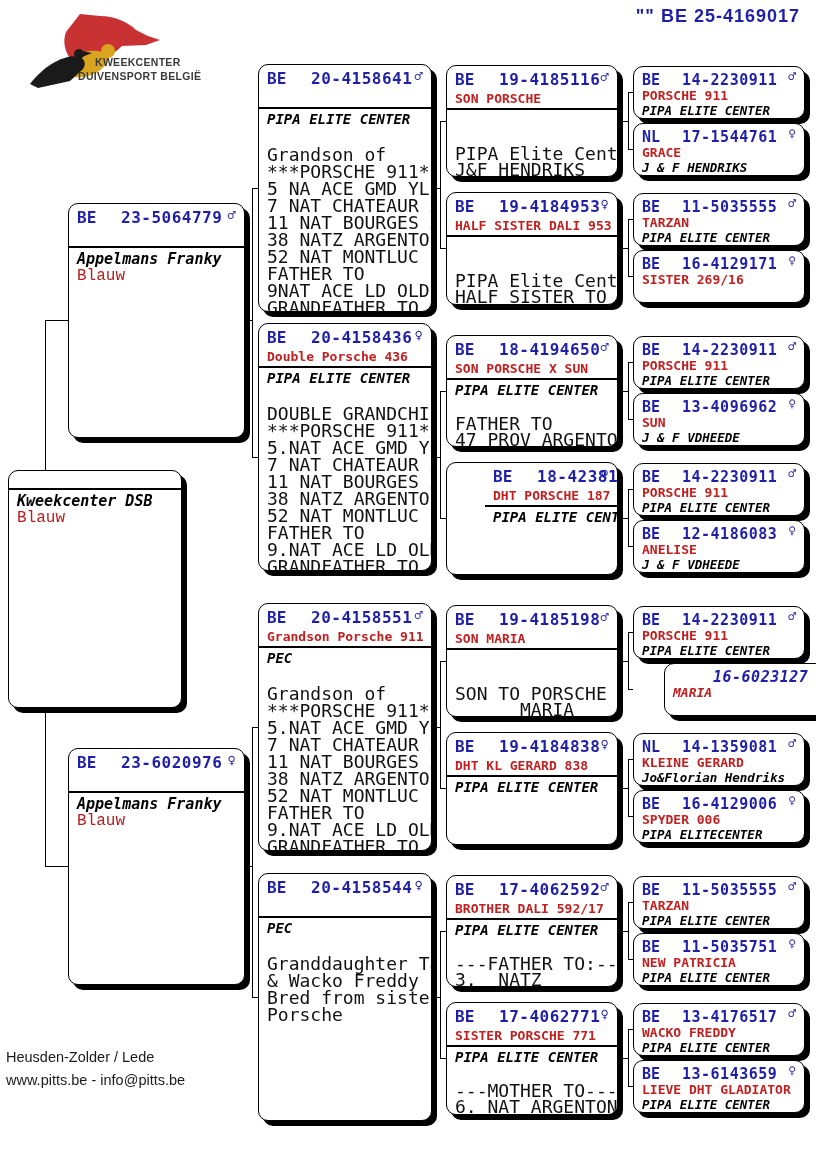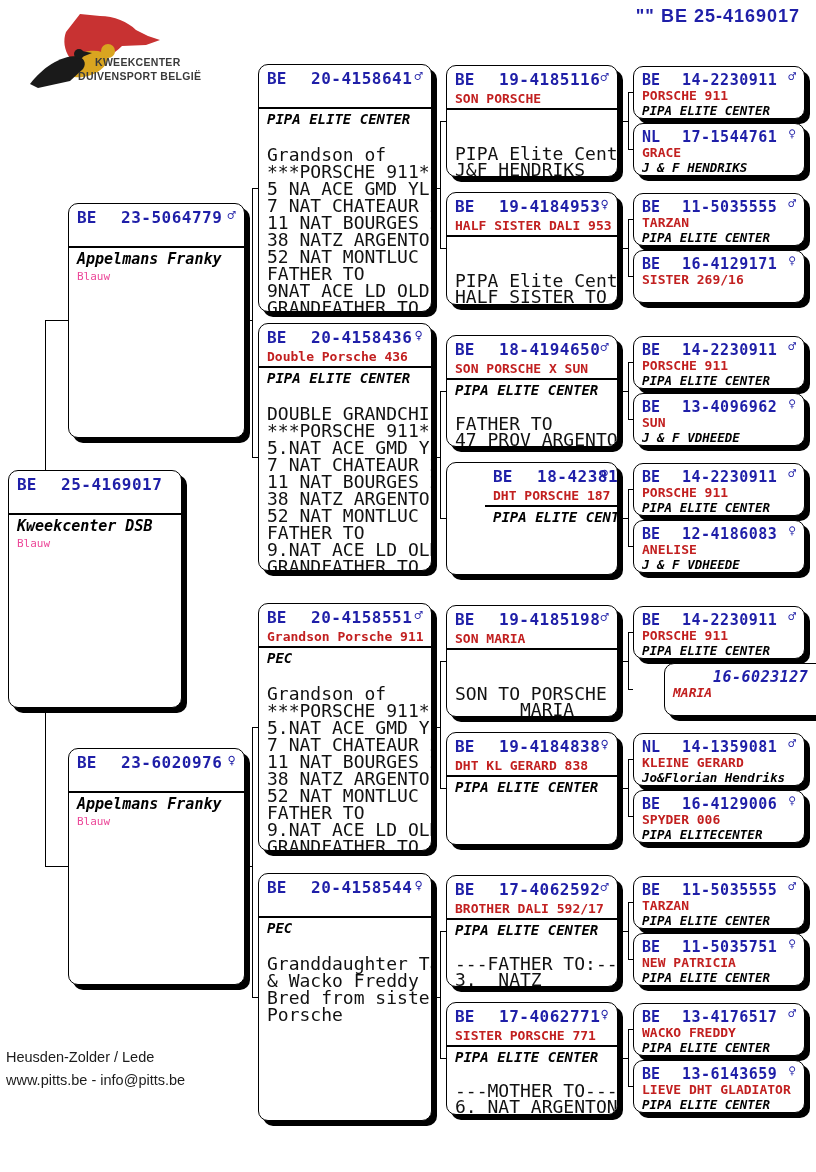--- a/index.html
+++ b/index.html
@@ -11,21 +11,21 @@
   .hdr{position:relative;padding:4px 8px 0 8px;height:21px;white-space:nowrap;}
   .country{display:inline-block;width:44px;color:#1f1fa8;font-weight:bold;font-size:16px;}
   .ring{color:#1f1fa8;font-weight:bold;font-size:16px;letter-spacing:.5px;}
   .sex{position:absolute;right:8px;top:3px;color:#1f1fa8;font-weight:bold;font-size:14px;}
   .redname{padding:0 8px;height:16px;line-height:16px;color:#c22020;font-weight:bold;
            font-size:13px;white-space:nowrap;}
   .sep{border-bottom:2px solid #000;margin-top:1px;}
   .breeder{padding:2px 8px 0 8px;height:18px;font-weight:bold;font-style:italic;
            font-size:14px;white-space:nowrap;color:#000;}
   .notes{padding:0 8px;font-size:18px;line-height:17px;white-space:pre;color:#111;}
-  .c1 .notes{color:#ec4899;font-size:11px;}
+  .c1 .notes{color:#b91c1c;font-size:16px;font-family:Liberation Mono, monospace;}
   .c1 .breeder{font-size:15px;}
   .c3 .notes{line-height:16px;}
   .c4 .hdr{padding-top:3px;height:18px;}
   .c4 .country{width:40px;font-size:15px;}
   .c4 .ring{font-size:15px;}
   .c4 .sex{top:2px;font-size:13px;}
   .c4 .redname{height:15px;line-height:15px;}
   .c4 .breeder{padding-top:0;height:15px;font-size:12.5px;}
   #title{position:absolute;top:6px;right:16px;font-family:"Liberation Sans",sans-serif;
          font-weight:bold;font-size:18px;letter-spacing:1px;color:#1f1fa8;}
@@ -52,24 +52,20 @@
   <span class="logo-text" style="left:78px;top:70px;font-size:10.5px">DUIVENSPORT BELGIË</span>
 
   <div id="title">""  BE  25-4169017</div>
 
   <div id="footer">
     <div class="f2">Heusden-Zolder / Lede</div>
     <div class="f3">www.pitts.be - info@pitts.be</div>
   </div>
 
 <div class="box c1" style="left: 8px; top: 470px; width: 174px; height: 238px;">
-    <div class="hdr">
-      <span class="country">BE</span><span class="ring">25-4169017</span>
-      <span class="sex"></span>
-    </div>
     <div class="redname"></div>
     <div class="sep"></div>
     <div class="breeder">Kweekcenter DSB</div>
     <div class="notes">Blauw</div>
   </div>
     <div class="box c1" style="left: 68px; top: 203px; width: 177px; height: 235px;">
     <div class="hdr">
       <span class="country">BE</span><span class="ring">23-5064779</span>
       <span class="sex">♂</span>
     </div>

